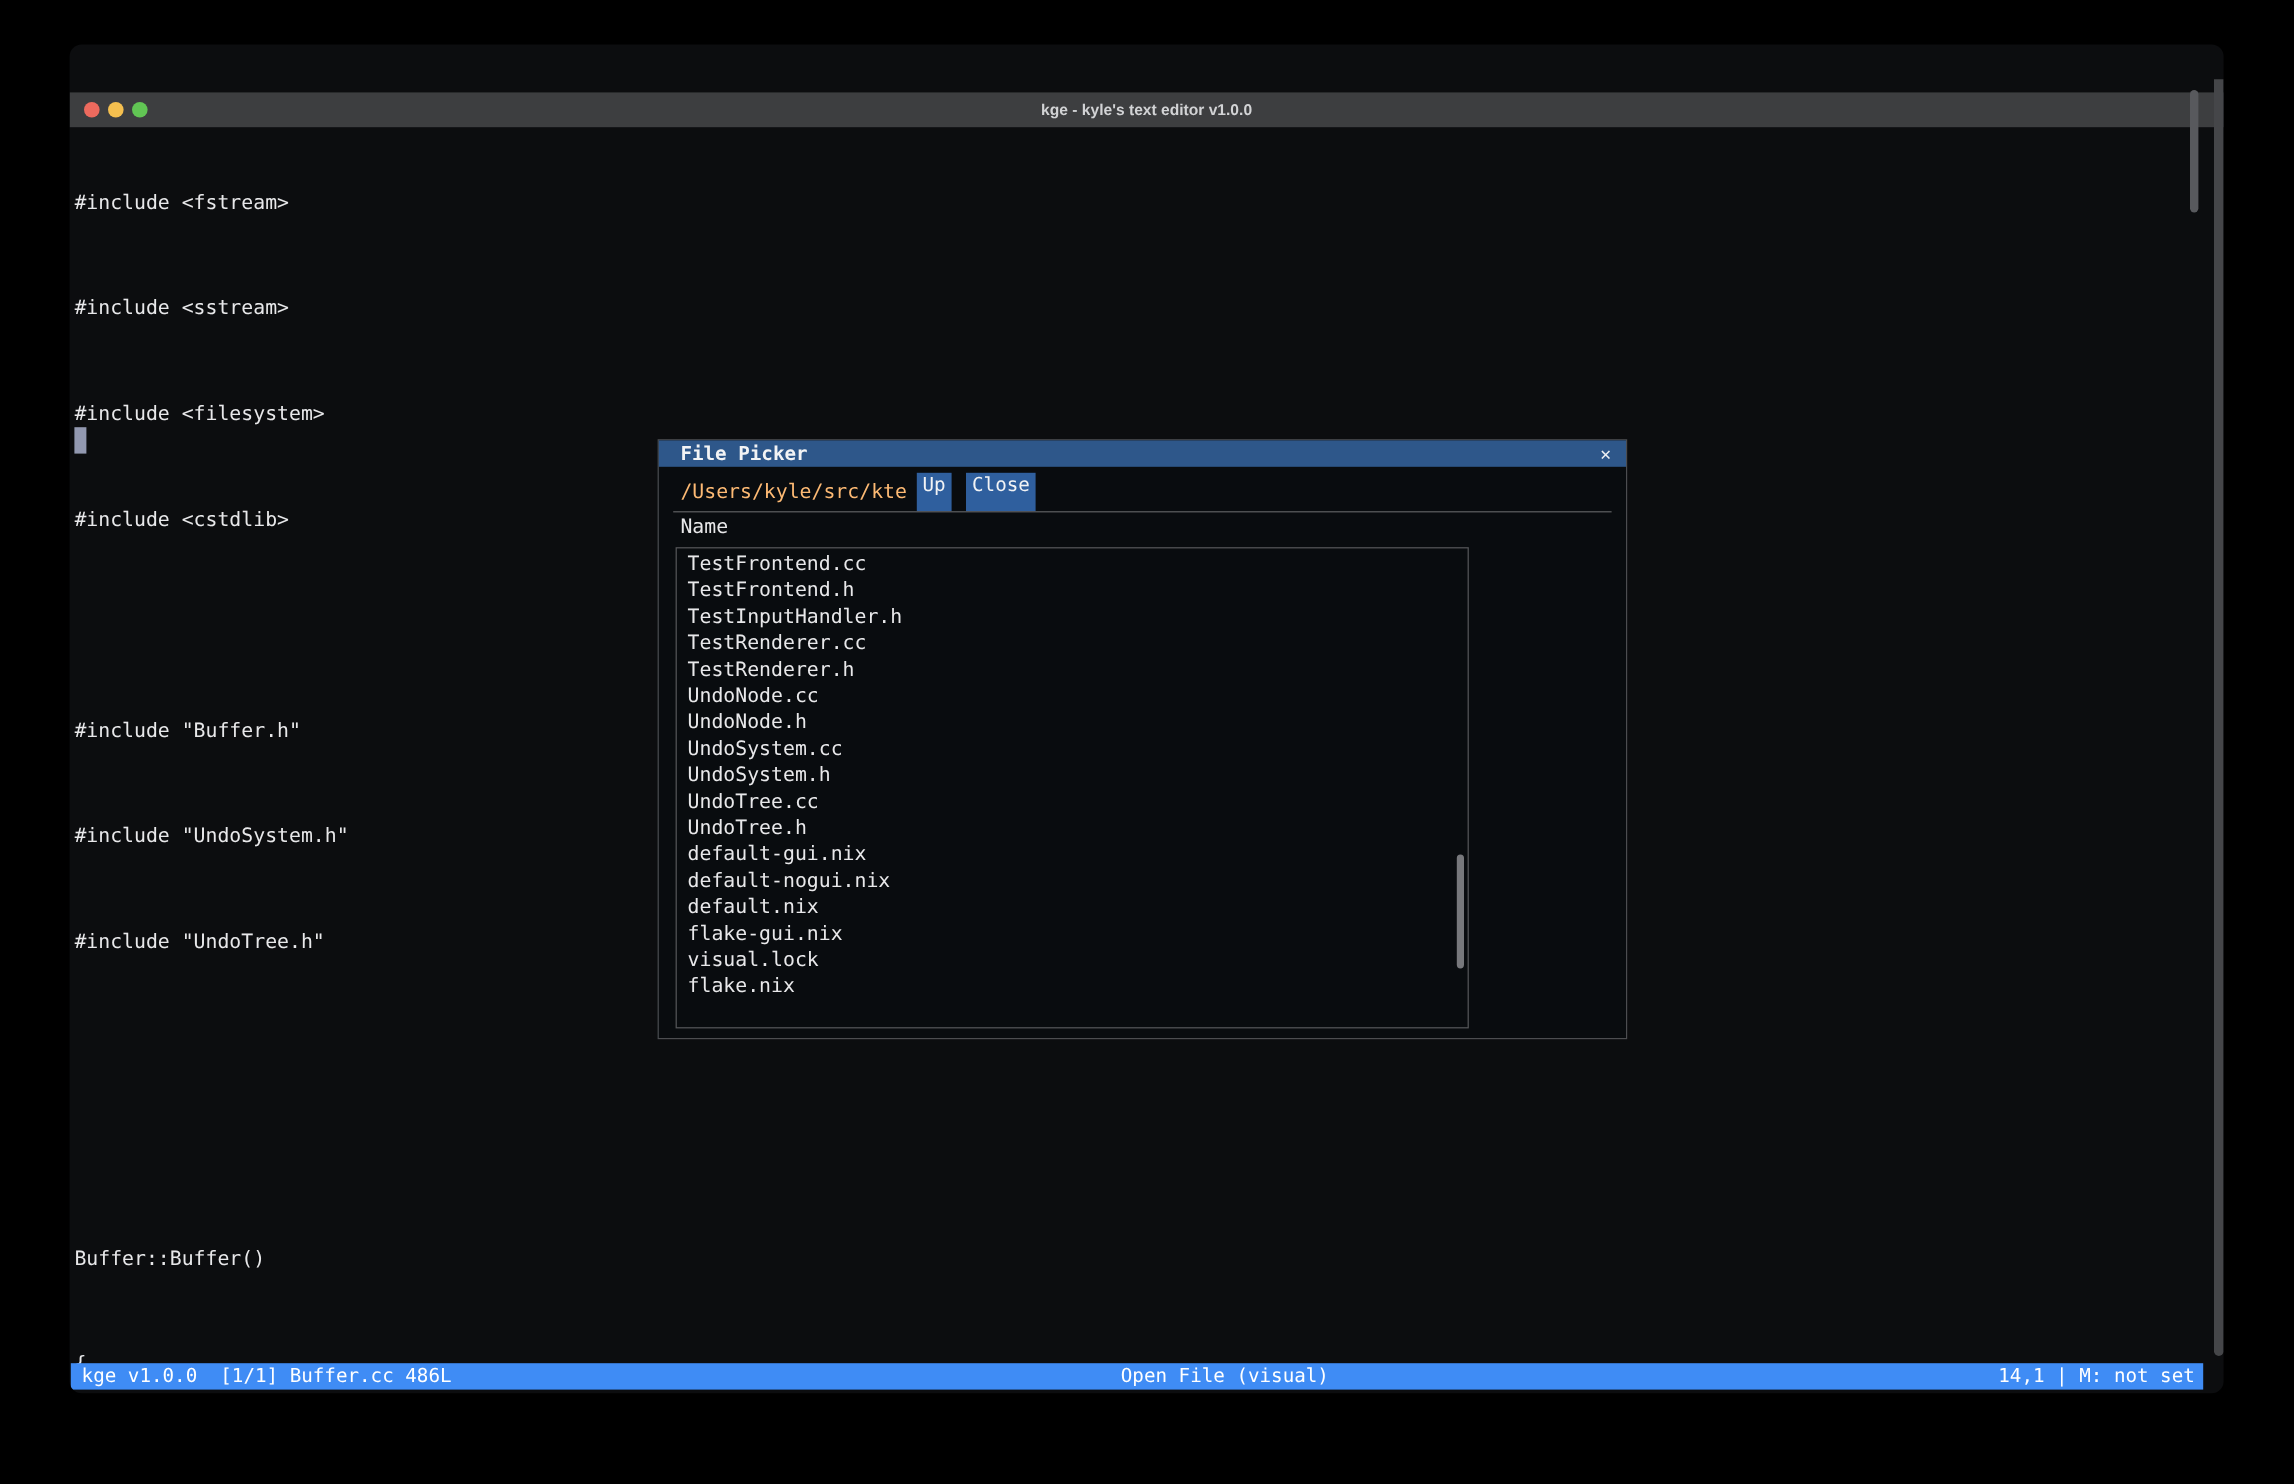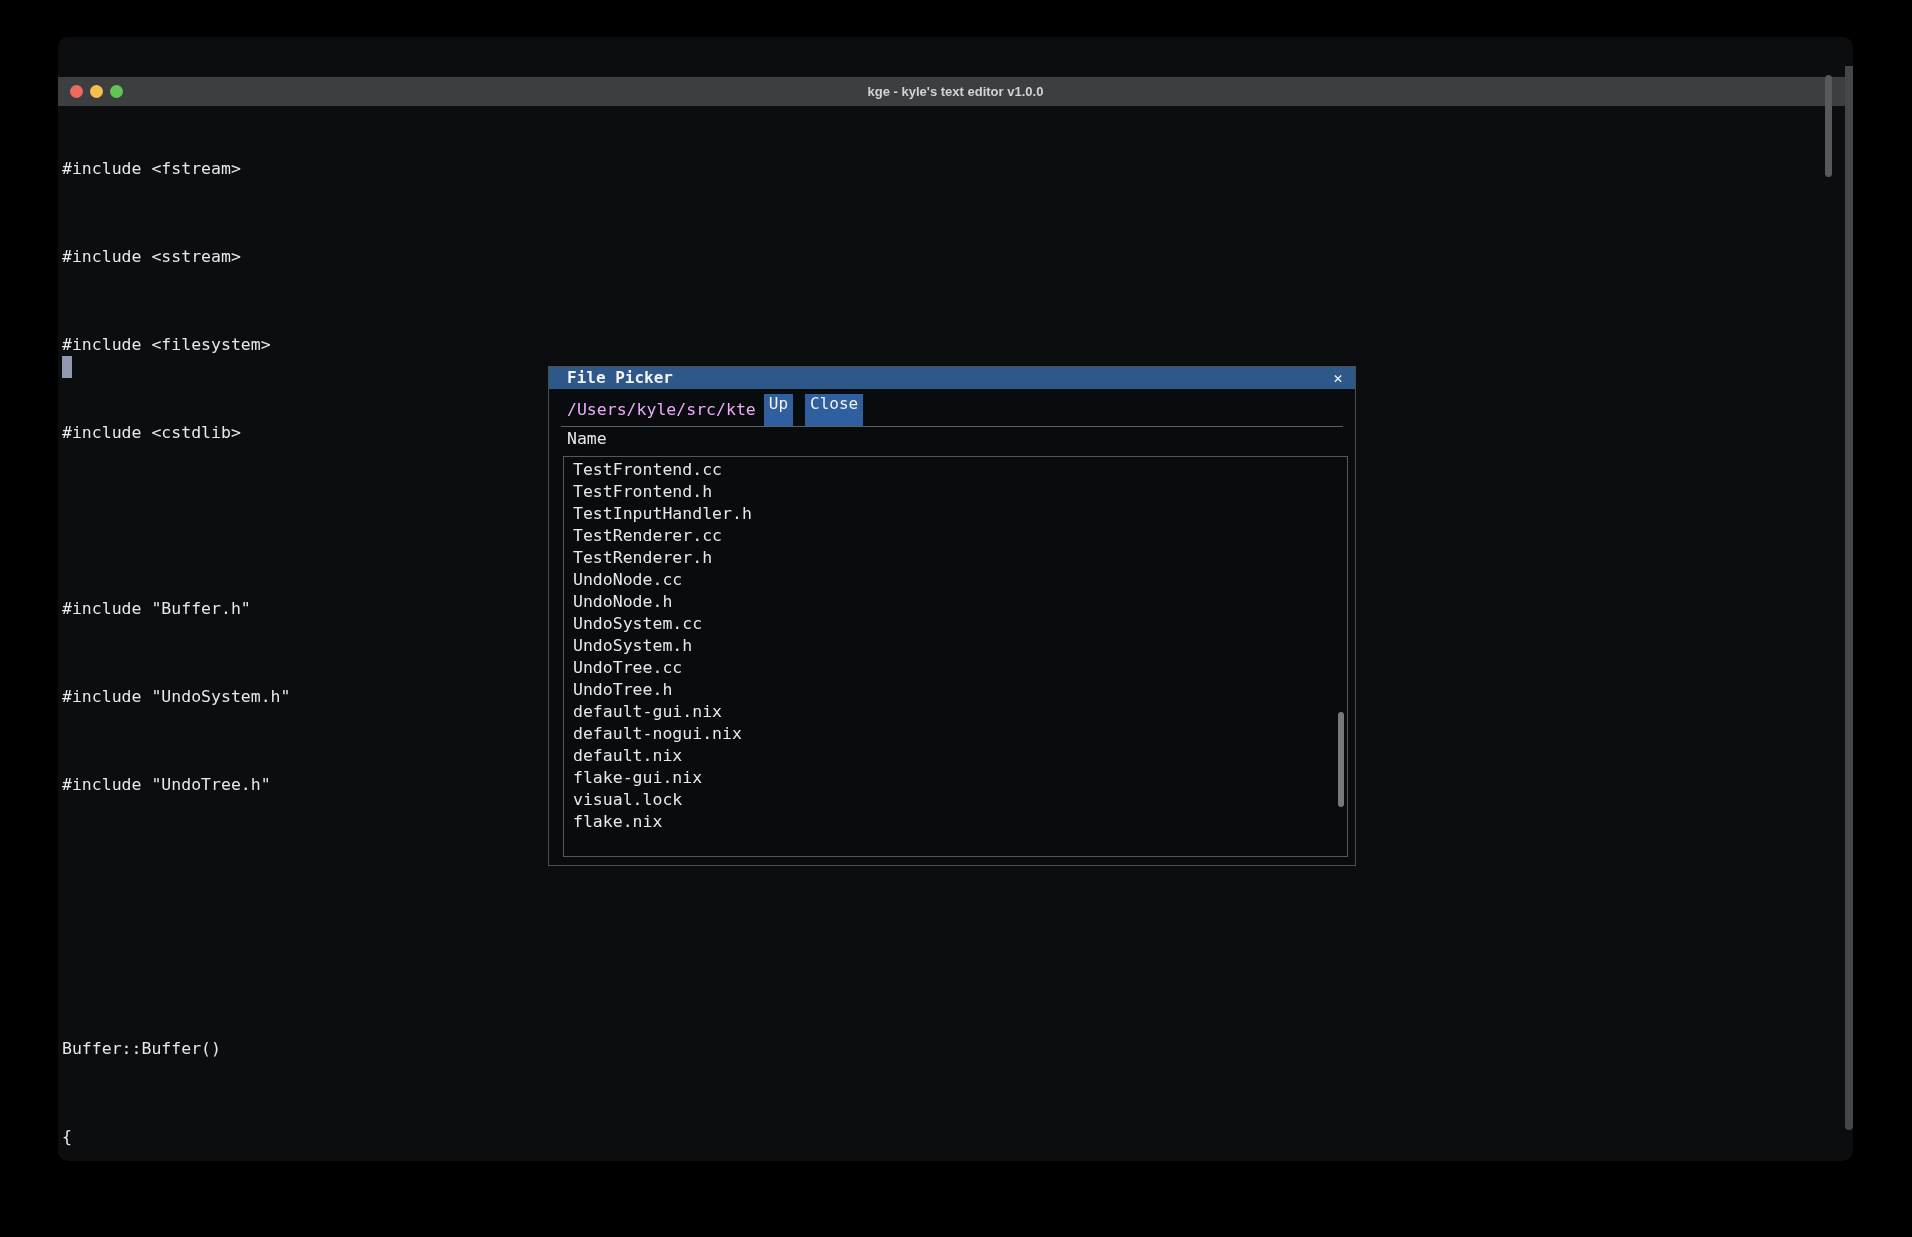--- a/index.html
+++ b/index.html
@@ -71,37 +71,37 @@
   .dlg-title { position: absolute; left: 18px; top: 0; font-weight: bold; }
   .dlg-x {
     position: absolute; right: 9px; top: 0; width: 16px; height: 22px;
     line-height: 22px; text-align: center; font-size: 15px; color: #eef0f3;
     cursor: default;
   }
   .dlg-pathrow {
     position: absolute; left: 18px; top: 32px; height: 21px;
     display: flex; align-items: center;
   }
-  .dlg-path { color: #f0abfc; font-size: 16.5px; white-space: pre; }
+  .dlg-path { color: #fdba74; font-size: 16.5px; white-space: pre; }
   .dlg-btn {
     height: 32px; line-height: 20px; padding: 0 5px; background: #2f5f9e;
     color: #f2f3f5; font-size: 16px; white-space: pre;
   }
   .btn-up { margin-left: 8px; }
   .btn-close { margin-left: 12px; }
   .dlg-divider {
     position: absolute; left: 12px; top: 59px; width: 782px; height: 1px;
     background: #5f6063;
   }
   .dlg-colhdr {
     position: absolute; left: 18px; top: 61px; height: 22px; line-height: 22px;
     color: #e8e8ea; font-size: 16.5px;
   }
   .dlg-list {
-    position: absolute; left: 14px; top: 89px; width: 785px; height: 401px;
+    position: absolute; left: 14px; top: 89px; width: 661px; height: 401px;
     border: 1px solid #57585b; overflow: hidden;
   }
   .dlg-list-inner { position: absolute; left: 9px; top: 2px; right: 14px; }
   .file-item {
     height: 22px; line-height: 22px; color: #e8e8ea; font-size: 16.5px;
     white-space: pre;
   }
   .list-thumb {
     position: absolute; right: 3px; top: 255px; width: 6px; height: 95px;
     background: #77787c; border-radius: 3px;
@@ -272,14 +272,19 @@
           <div class="file-item">flake-gui.nix</div>
 
           <div class="file-item">visual.lock</div>
 
           <div class="file-item">flake.nix</div>
         </div>
       <div class="list-thumb"></div>
     </div>
   </div>
 
+  <div class="statusbar">
+    <span class="status-left">kge v1.0.0  [1/1] Buffer.cc 486L</span>
+    <span class="status-center">Open File (visual)</span>
+    <span class="status-right">14,1 | M: not set</span>
+  </div>
 
 </div>
 
 </body></html>

